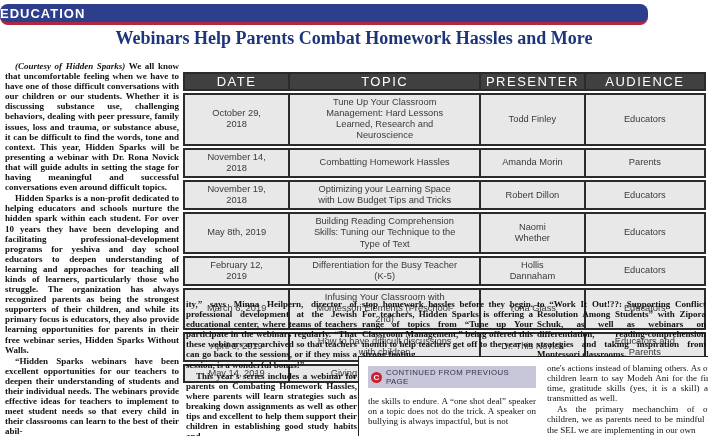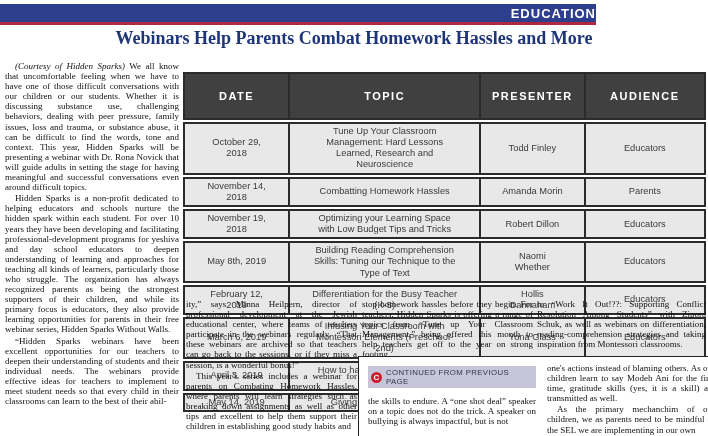--- a/index.html
+++ b/index.html
@@ -2,53 +2,53 @@
 <html><head>
 <meta charset="utf-8">
 <style>
   html,body{margin:0;padding:0;}
   body{
     width:708px;height:436px;overflow:hidden;background:#ffffff;position:relative;
     font-family:"Liberation Serif", serif;color:#1a1a1a;
   }
   
   .banner{
-    position:absolute;top:4px;left:0;width:596px;height:18px;
+    position:absolute;top:4px;left:0;width:648px;height:18px;
     background:#2c3e8c;border-bottom:3px solid #b02740;
-    display:flex;align-items:center;justify-content:flex-end;
+    display:flex;align-items:center;justify-content:flex-start;border-radius:8px;
   }
   .banner span{
     color:#ffffff;font-family:"Liberation Sans", sans-serif;font-weight:bold;
     font-size:13px;letter-spacing:1px;
   }
   
   .headline{
     position:absolute;top:28px;left:0;width:708px;text-align:center;white-space:nowrap;
     font-family:"Liberation Serif", serif;font-weight:bold;font-size:18px;color:#1f3579;
   }
   
   .textcol{
-    position:absolute;text-align:justify;font-size:9px;line-height:10.1px;color:#111;
+    position:absolute;text-align:justify;font-size:9px;line-height:10.1px;color:#111;font-weight:bold;
   }
   .textcol p{margin:0 0 1px 0;}
   .textcol p.ind{text-indent:10px;}
   .courtesy{font-style:italic;}
   #col1{left:5px;top:61px;width:174px;}
   #col2{left:186px;top:299px;width:171px;}
   #col3{left:362px;top:299px;width:171px;}
   #col4{left:537px;top:299px;width:169px;}
   
   table.sched{
     position:absolute;left:183px;top:70px;width:523px;
     border-collapse:separate;border-spacing:0 2px;
     font-family:"Liberation Sans", sans-serif;table-layout:fixed;
   }
   table.sched th{
-    background:#404040;color:#ffffff;font-size:11px;font-weight:bold;letter-spacing:1.5px;
-    padding:16px 2px;border:2px solid #2b2b2b;
+    background:#404040;color:#ffffff;font-size:13px;font-weight:normal;letter-spacing:1.5px;
+    padding:0 2px;border:2px solid #2b2b2b;
   }
   table.sched td{
     background:#e8e8e8;color:#3a3a3a;font-size:9.3px;text-align:center;
     padding:2px 20px;line-height:1.2;border:2px solid #2b2b2b;vertical-align:middle;
   }
   table.sched th:not(:first-child), table.sched td:not(:first-child){border-left:none;}
   col.c-date{width:20.5%;} col.c-topic{width:36.5%;} col.c-presenter{width:20%;} col.c-audience{width:23%;}
   
   .cont-box{
     position:absolute;left:358px;top:356px;width:368px;height:100px;

